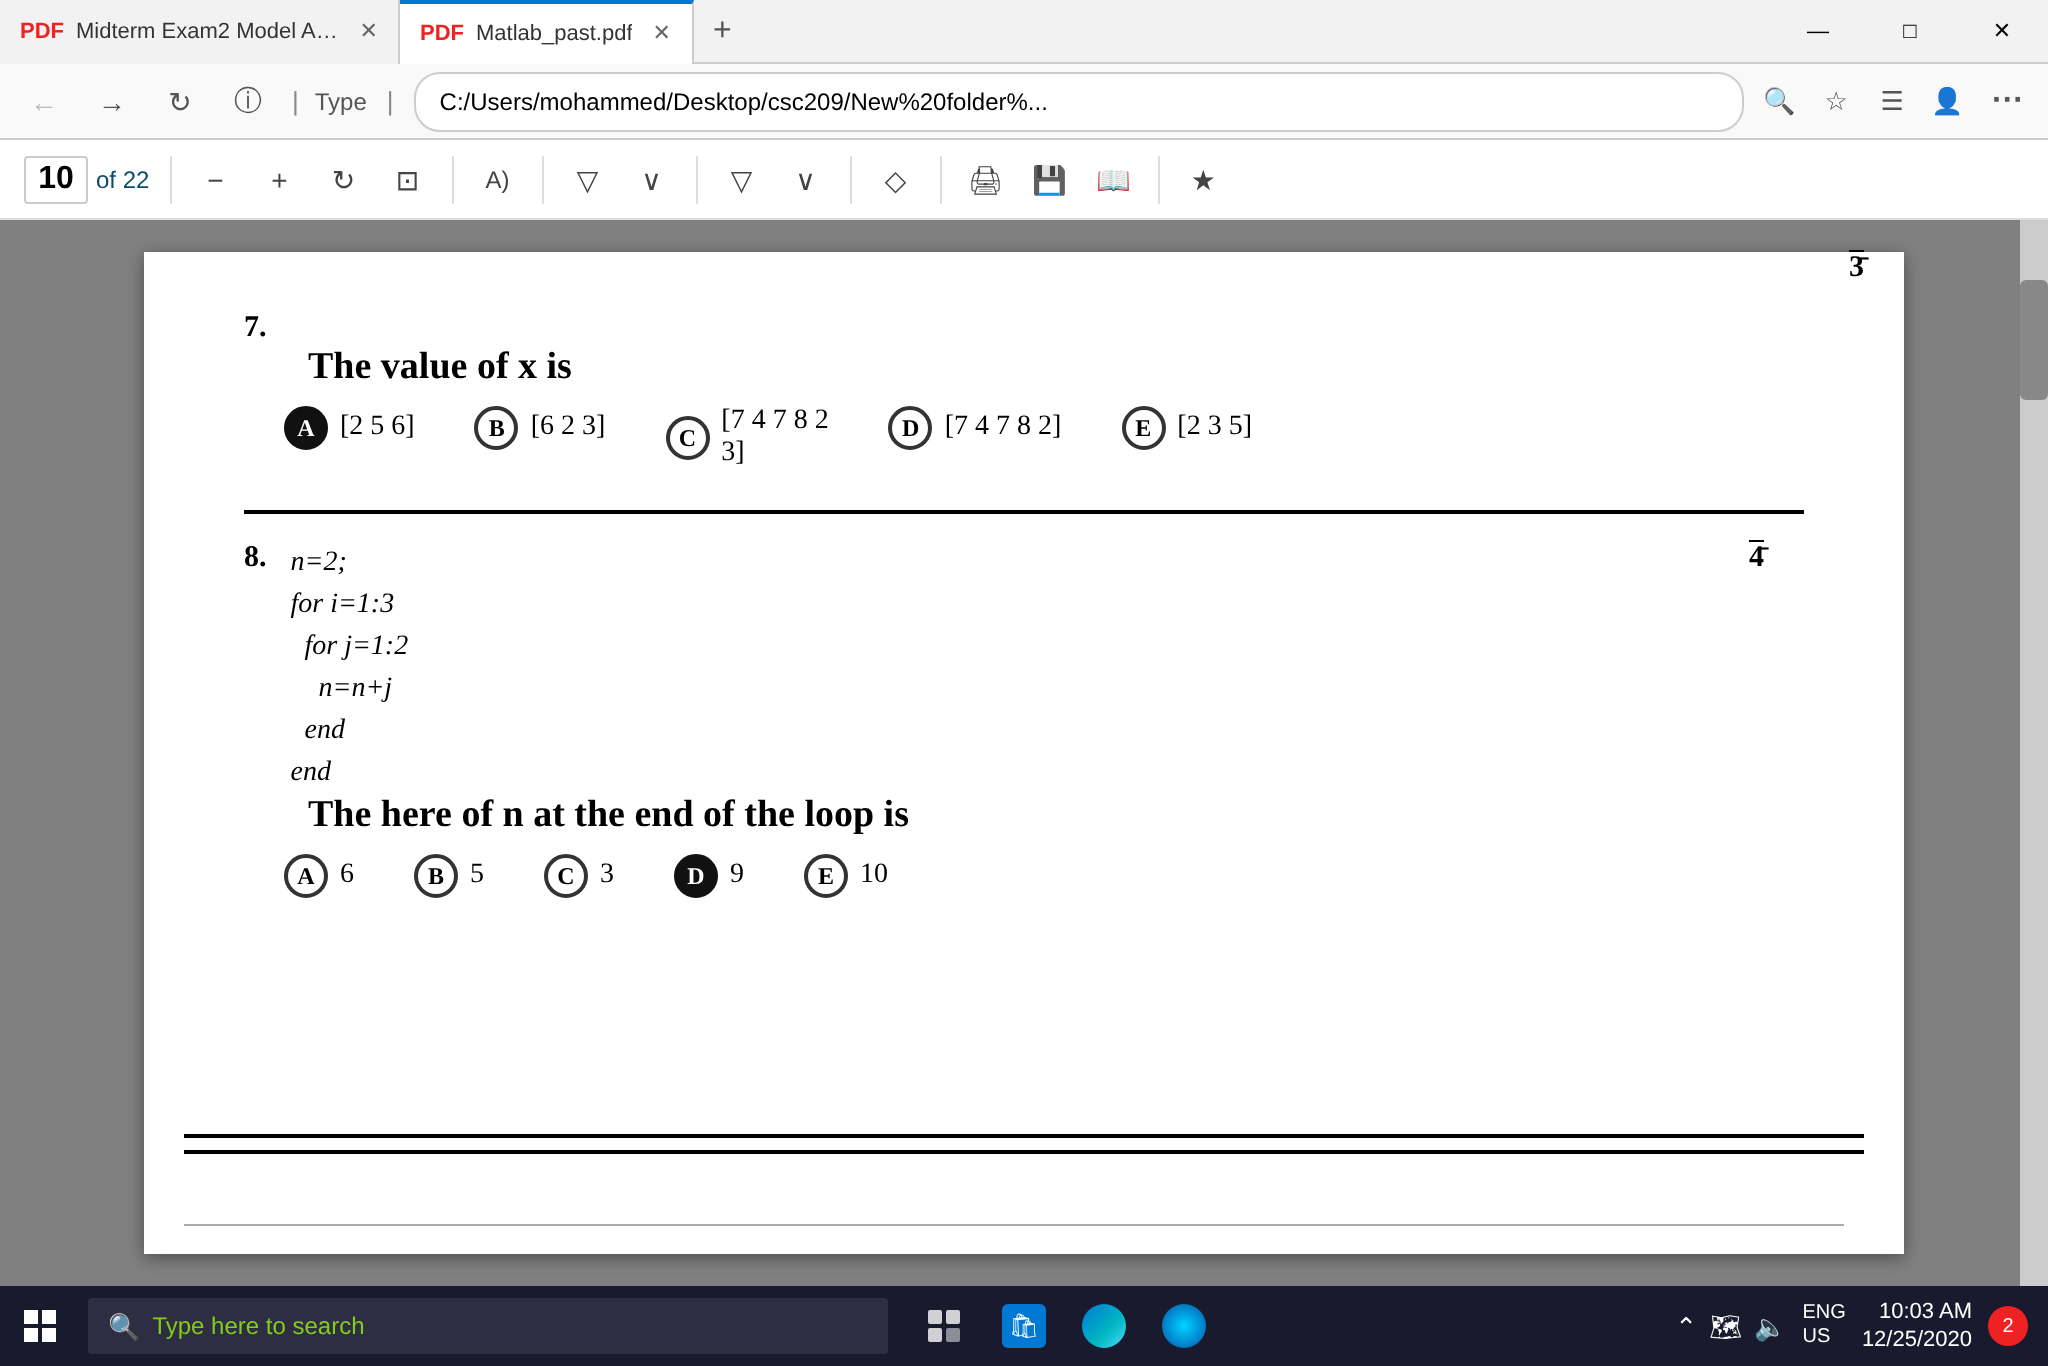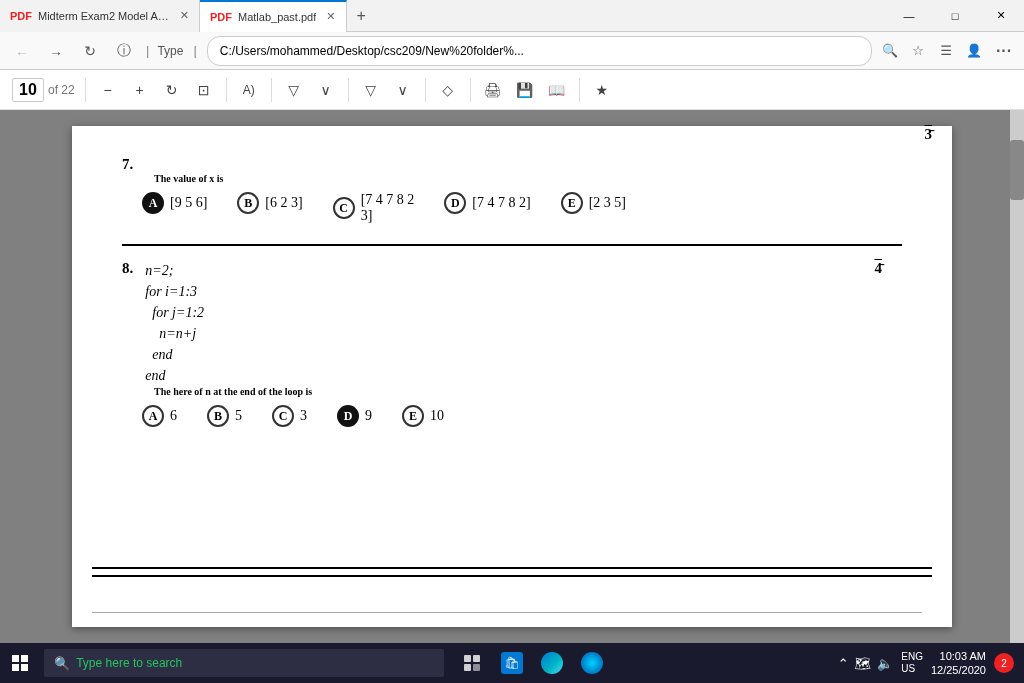--- a/index.html
+++ b/index.html
@@ -74,21 +74,21 @@
     }
     .page-input {
       width: 32px;
       height: 24px;
       border: 1px solid #ccc;
       text-align: center;
       font-size: 16px;
       border-radius: 2px;
       font-weight: bold;
     }
-    .pdf-sep { color: #737373; font-size: 12px; margin: 0 2px; }
+    .pdf-sep { color: #0c4a6e; font-size: 12px; margin: 0 2px; }
     .pdf-btn { width: 28px; height: 28px; display: flex; align-items: center; justify-content: center; font-size: 14px; color: #444; cursor: pointer; border-radius: 4px; }
     .pdf-toolbar-sep { width: 1px; height: 24px; background: #ddd; margin: 0 4px; }
     .pdf-group { display: flex; align-items: center; gap: 2px; }
 
     
     .pdf-content {
       background: #808080;
       height: calc(683px - 32px - 38px - 40px - 40px);
       overflow: hidden;
       display: flex;
@@ -100,21 +100,21 @@
       background: #fff;
       width: 880px;
       min-height: 100%;
       padding: 30px 50px;
       position: relative;
       box-shadow: 0 2px 8px rgba(0,0,0,0.4);
     }
     .question { margin-bottom: 20px; }
     .q-num { font-size: 15px; font-weight: bold; margin-right: 12px; font-family: 'Times New Roman', serif; }
     .q-code { font-family: 'Times New Roman', serif; font-style: italic; font-size: 14px; line-height: 1.5; }
-    .q-text { font-family: 'Times New Roman', serif; font-size: 10px; font-weight: bold; margin-bottom: 8px; margin-left: 32px; }
+    .q-text { font-family: 'Times New Roman', serif; font-size: 19px; font-weight: bold; margin-bottom: 8px; margin-left: 32px; }
     .choices { display: flex; align-items: flex-start; gap: 30px; margin-left: 20px; flex-wrap: wrap; }
     .choice { display: flex; align-items: center; gap: 6px; font-family: 'Times New Roman', serif; font-size: 14px; }
     .choice-letter {
       width: 22px; height: 22px;
       border-radius: 50%;
       border: 2px solid #333;
       display: flex; align-items: center; justify-content: center;
       font-size: 12px; font-weight: bold;
       flex-shrink: 0;
     }
@@ -142,21 +142,21 @@
       display: flex;
       align-items: center;
       background: #1a1a2e;
       height: 40px;
       position: absolute;
       bottom: 0; left: 0; right: 0;
     }
     .start-btn { width: 40px; height: 40px; display: flex; align-items: center; justify-content: center; cursor: pointer; color: #fff; font-size: 16px; }
     .search-bar { display: flex; align-items: center; background: #2d2d44; border-radius: 2px; height: 28px; padding: 0 10px; gap: 6px; margin-left: 4px; flex: 1; max-width: 400px; }
     .search-icon-tb { color: #aaa; font-size: 13px; }
-    .search-text-tb { font-size: 12px; color: #22c55e; }
+    .search-text-tb { font-size: 12px; color: #84cc16; }
     .taskbar-center { display: flex; align-items: center; gap: 4px; margin-left: 10px; }
     .taskbar-icon { width: 36px; height: 36px; display: flex; align-items: center; justify-content: center; cursor: pointer; border-radius: 2px; }
     .taskbar-right { margin-left: auto; display: flex; align-items: center; gap: 8px; padding-right: 10px; }
     .sys-icons { display: flex; align-items: center; gap: 6px; }
     .sys-icon { color: #fff; font-size: 13px; cursor: pointer; }
     .clock { color: #fff; font-size: 11px; text-align: right; line-height: 1.3; }
     .lang-badge { color: #fff; font-size: 11px; }
     .notif-badge { width: 20px; height: 20px; background: #e22; border-radius: 50%; display: flex; align-items: center; justify-content: center; color: #fff; font-size: 10px; }
 
     
@@ -242,21 +242,21 @@
 
     <div class="question">
       <div class="score-right" style="top:0;">3̄</div>
       <div style="display:flex; align-items:flex-start;">
         <span class="q-num">7.</span>
       </div>
       <div class="q-text"><strong>The value of x is</strong></div>
       <div class="choices">
         <div class="choice">
           <div class="choice-letter filled">A</div>
-          <span>[9 5 6]</span>
+          <span>[2 5 6]</span>
         </div>
         <div class="choice">
           <div class="choice-letter">B</div>
           <span>[6 2 3]</span>
         </div>
         <div class="choice">
           <div class="choice-letter">C</div>
           <span style="font-family:'Times New Roman',serif;">[7 4 7 8 2<br>3]</span>
         </div>
         <div class="choice">

